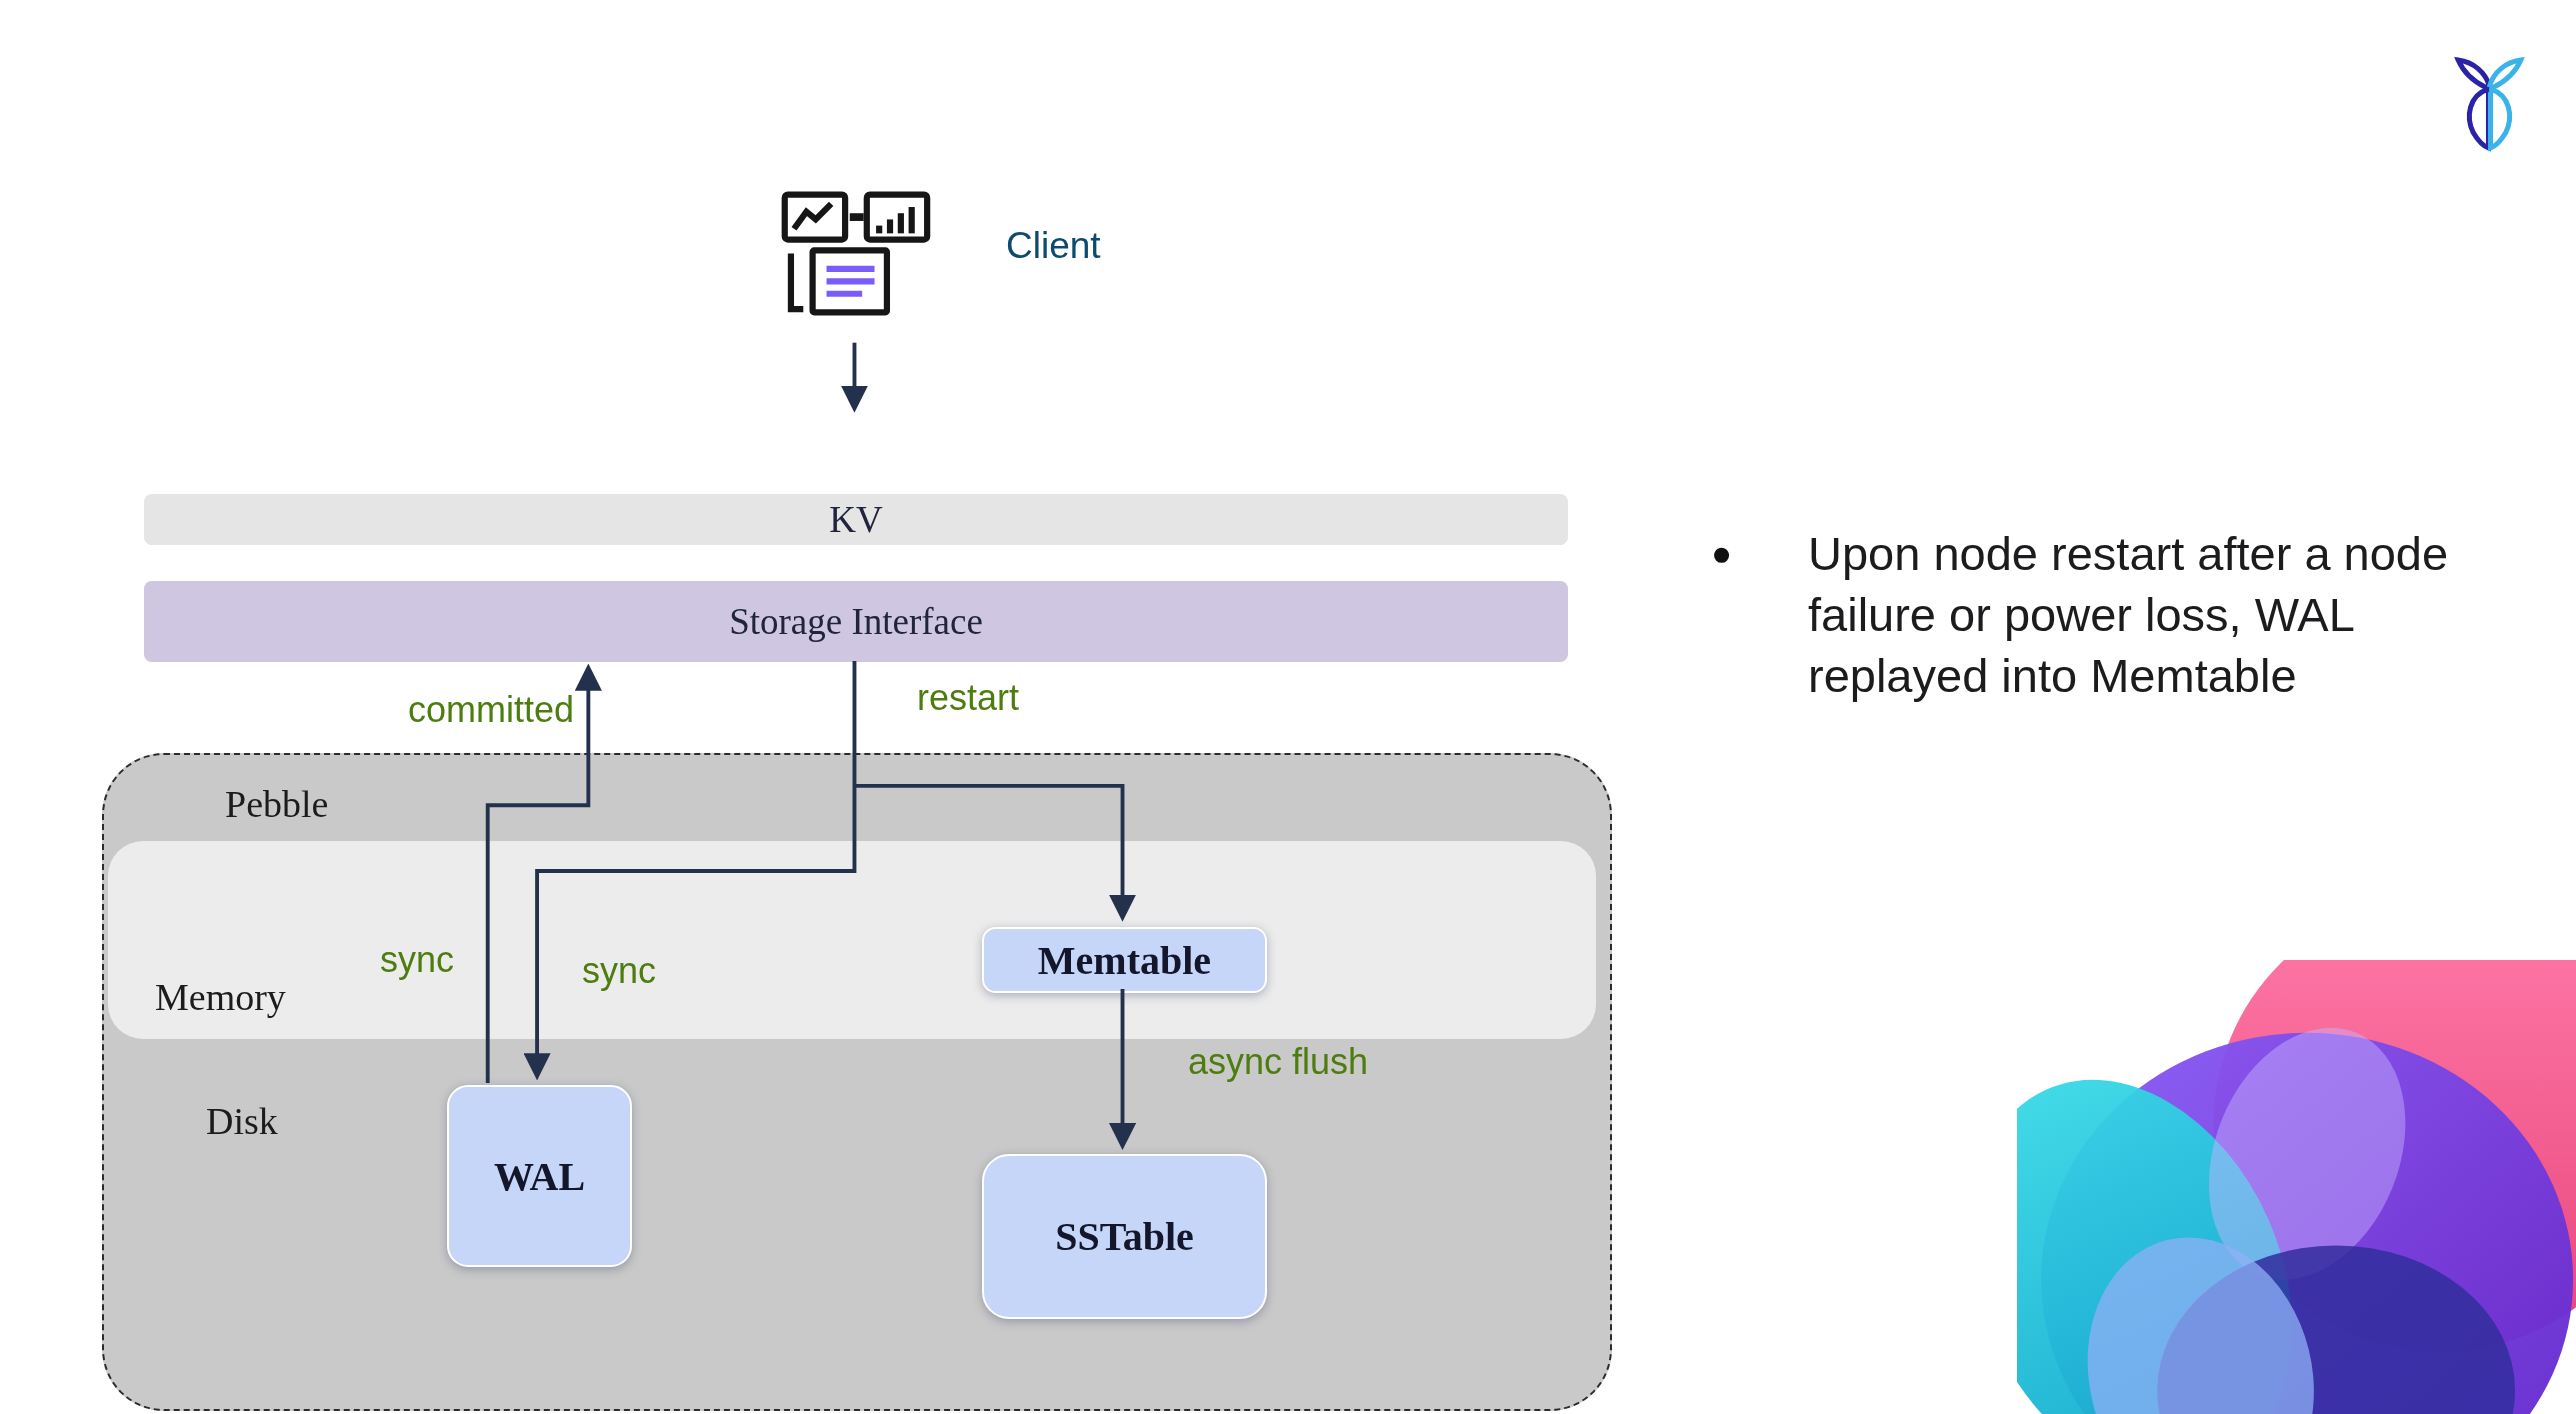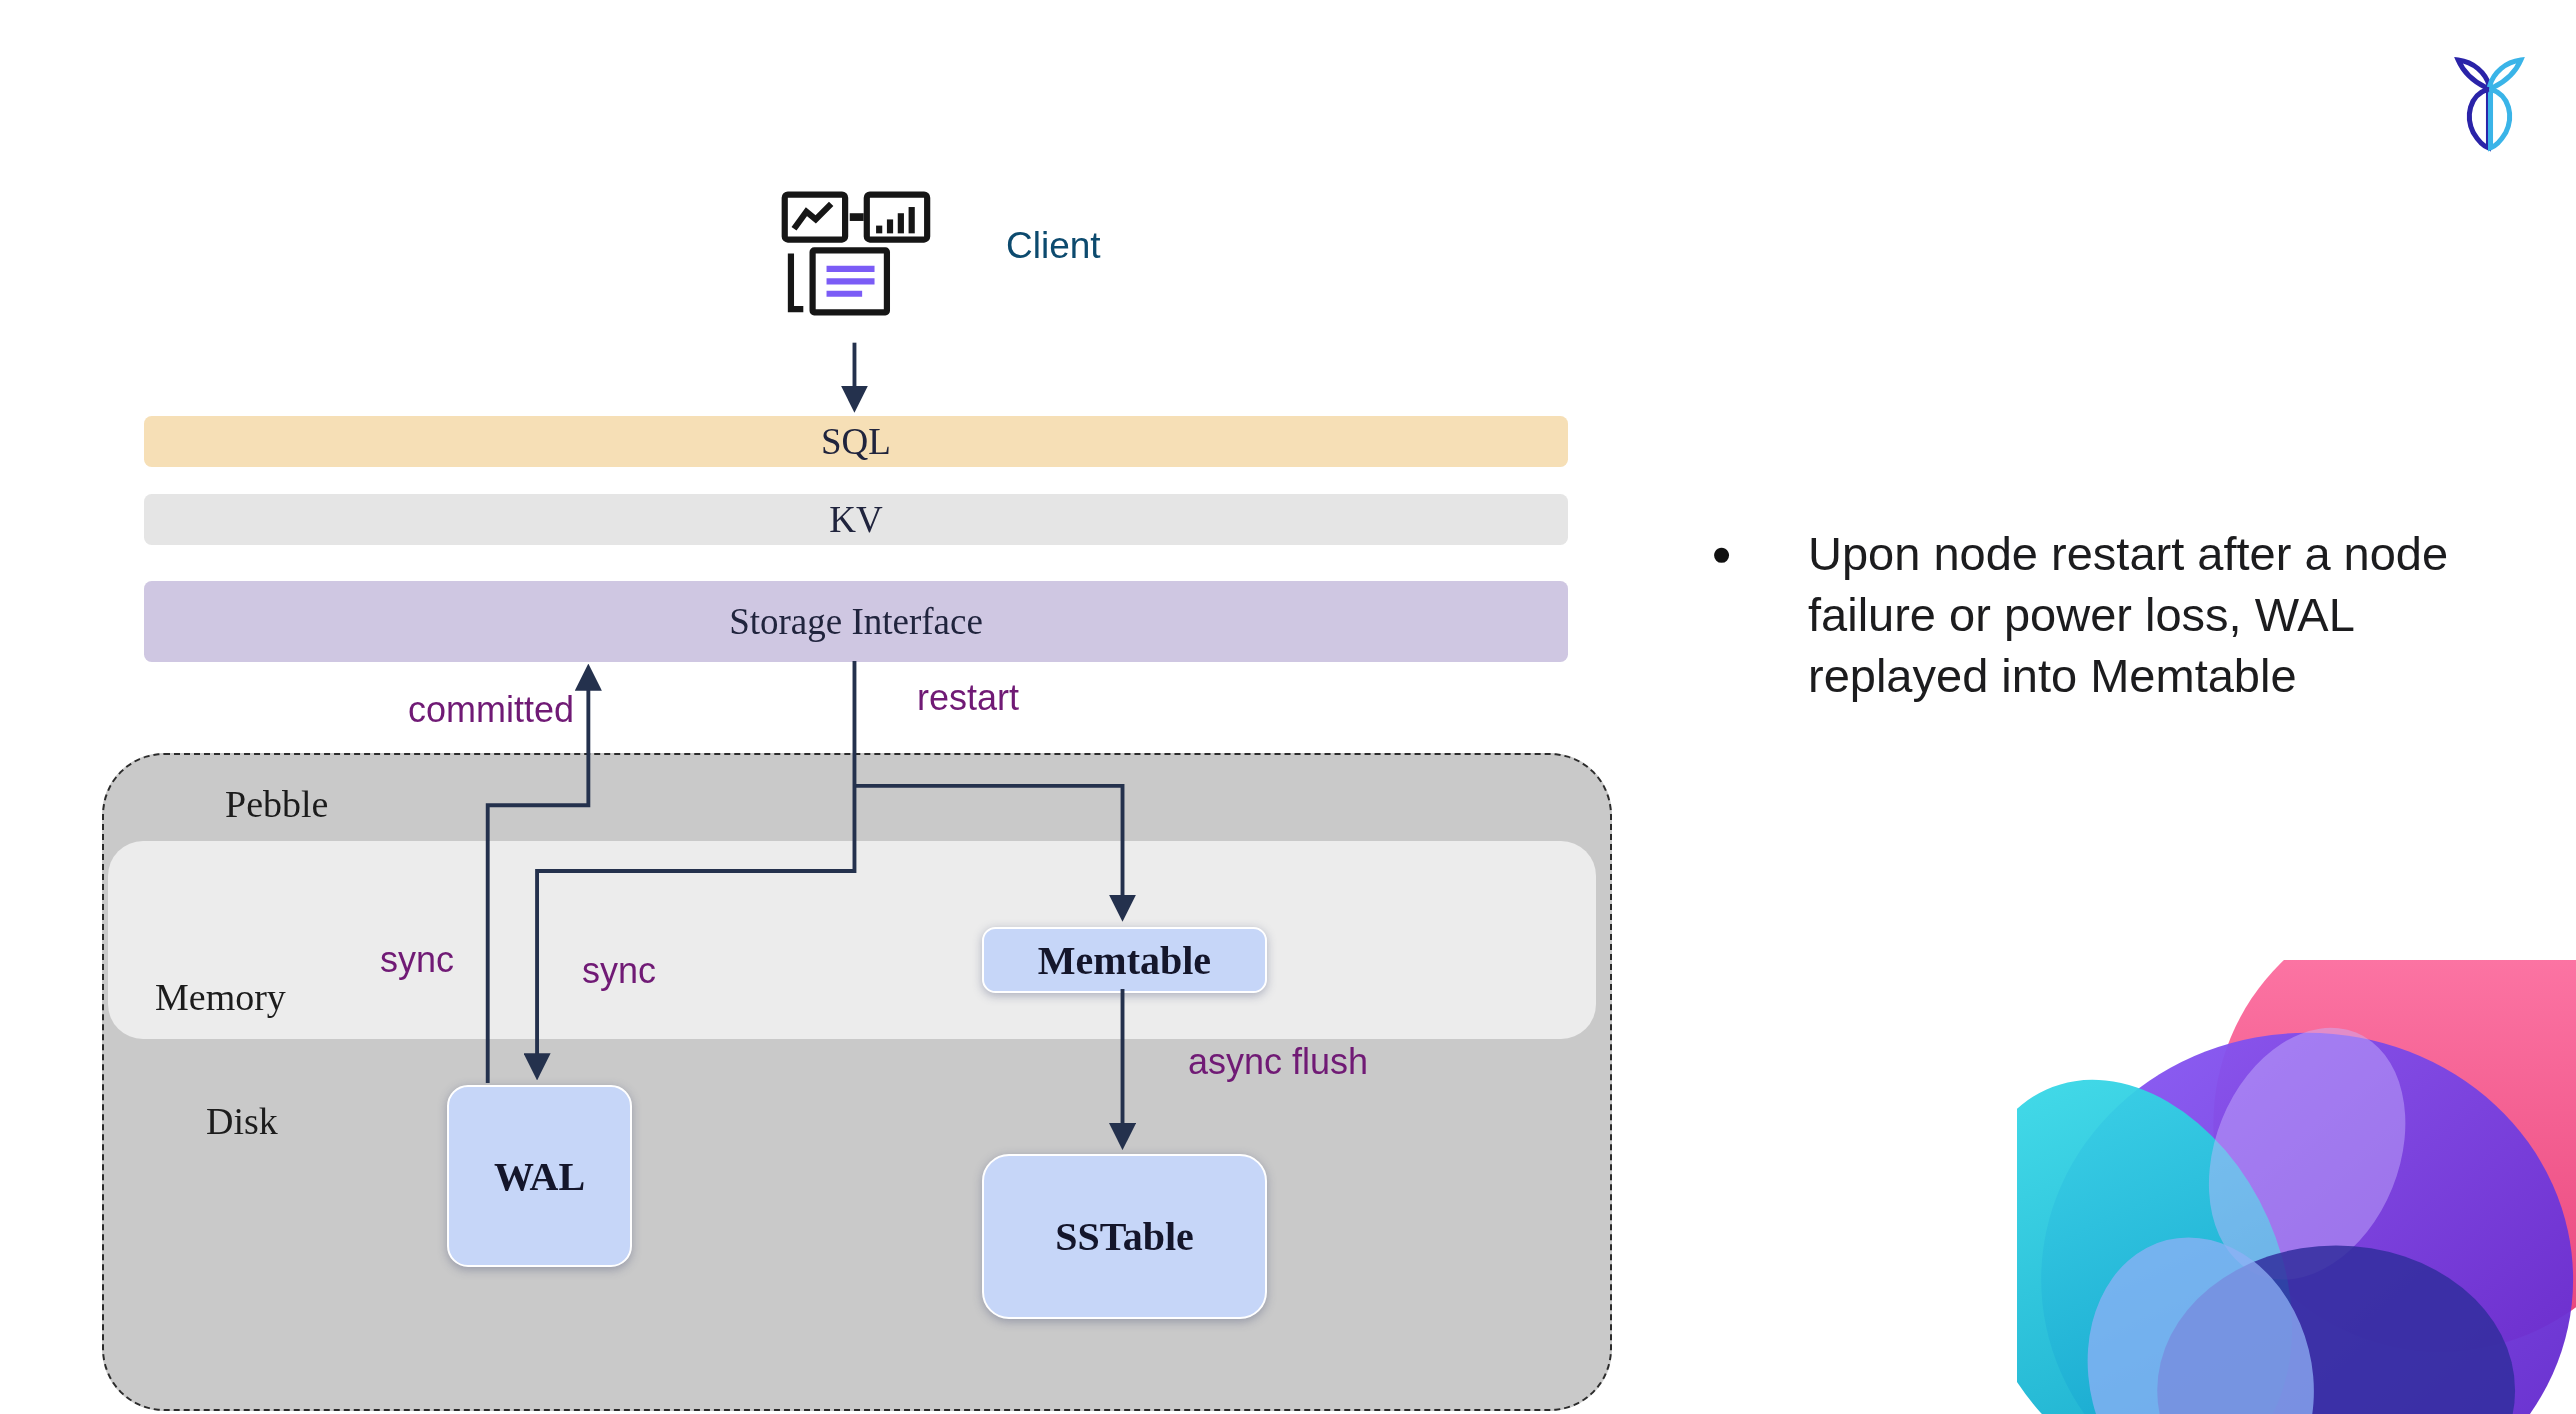--- a/index.html
+++ b/index.html
@@ -37,21 +37,21 @@
   .node{position:absolute;background:#c6d6f8;border:2.9px solid #ffffff;border-radius:21px;
         display:flex;align-items:center;justify-content:center;
         font-family:"Liberation Serif", serif;font-weight:bold;font-size:40px;color:#14162b;
         box-shadow:0 2.9px 9.7px rgba(60,70,110,.35);z-index:4;}
   .node-wal{left:447px;top:1085px;width:181px;height:178px;}
   .node-memtable{left:982px;top:927px;width:281px;height:62px;border-radius:13.5px;}
   .node-sstable{left:982px;top:1154px;width:281px;height:161px;border-radius:27px;}
 
   
   .arrows{position:absolute;left:0;top:0;width:2576px;height:1415px;z-index:5;pointer-events:none;}
-  .alabel{position:absolute;transform:translateX(-50%);font-size:36px;color:#701a75;z-index:6;white-space:nowrap;}
+  .alabel{position:absolute;transform:translateX(-50%);font-size:36px;color:#4d7c0f;z-index:6;white-space:nowrap;}
   .lbl-committed{left:491px;top:689px;}
   .lbl-commit{left:968px;top:677px;}
   .lbl-sync-left{left:417px;top:939px;}
   .lbl-sync-right{left:619px;top:950px;}
   .lbl-async{left:1278px;top:1041px;}
 
   
   .bullets{position:absolute;left:1707px;top:523px;width:803px;margin:0;padding:0;list-style:none;}
   .bullets li{position:relative;padding-left:101px;font-size:47px;line-height:1.3;color:#1c1c1e;}
   .bullets li + li{margin-top:31px;}
@@ -95,23 +95,20 @@
       </g>
       <g stroke="#7b5cf6" stroke-width="4" fill="none">
         <path d="M30 51 H61"></path>
         <path d="M30 59 H61"></path>
         <path d="M30 67 H53"></path>
       </g>
     </svg>
   </div>
   <div class="client-label">Client</div>
 
-  <div class="bar bar-sql">
-    <span>SQL</span>
-  </div>
   <div class="bar bar-kv">
     <span>KV</span>
   </div>
   <div class="bar bar-storage">
     <span>Storage Interface</span>
   </div>
 
   <div class="pebble"></div>
   <div class="memory-band"></div>
   <div class="region-label lbl-pebble">Pebble</div>

